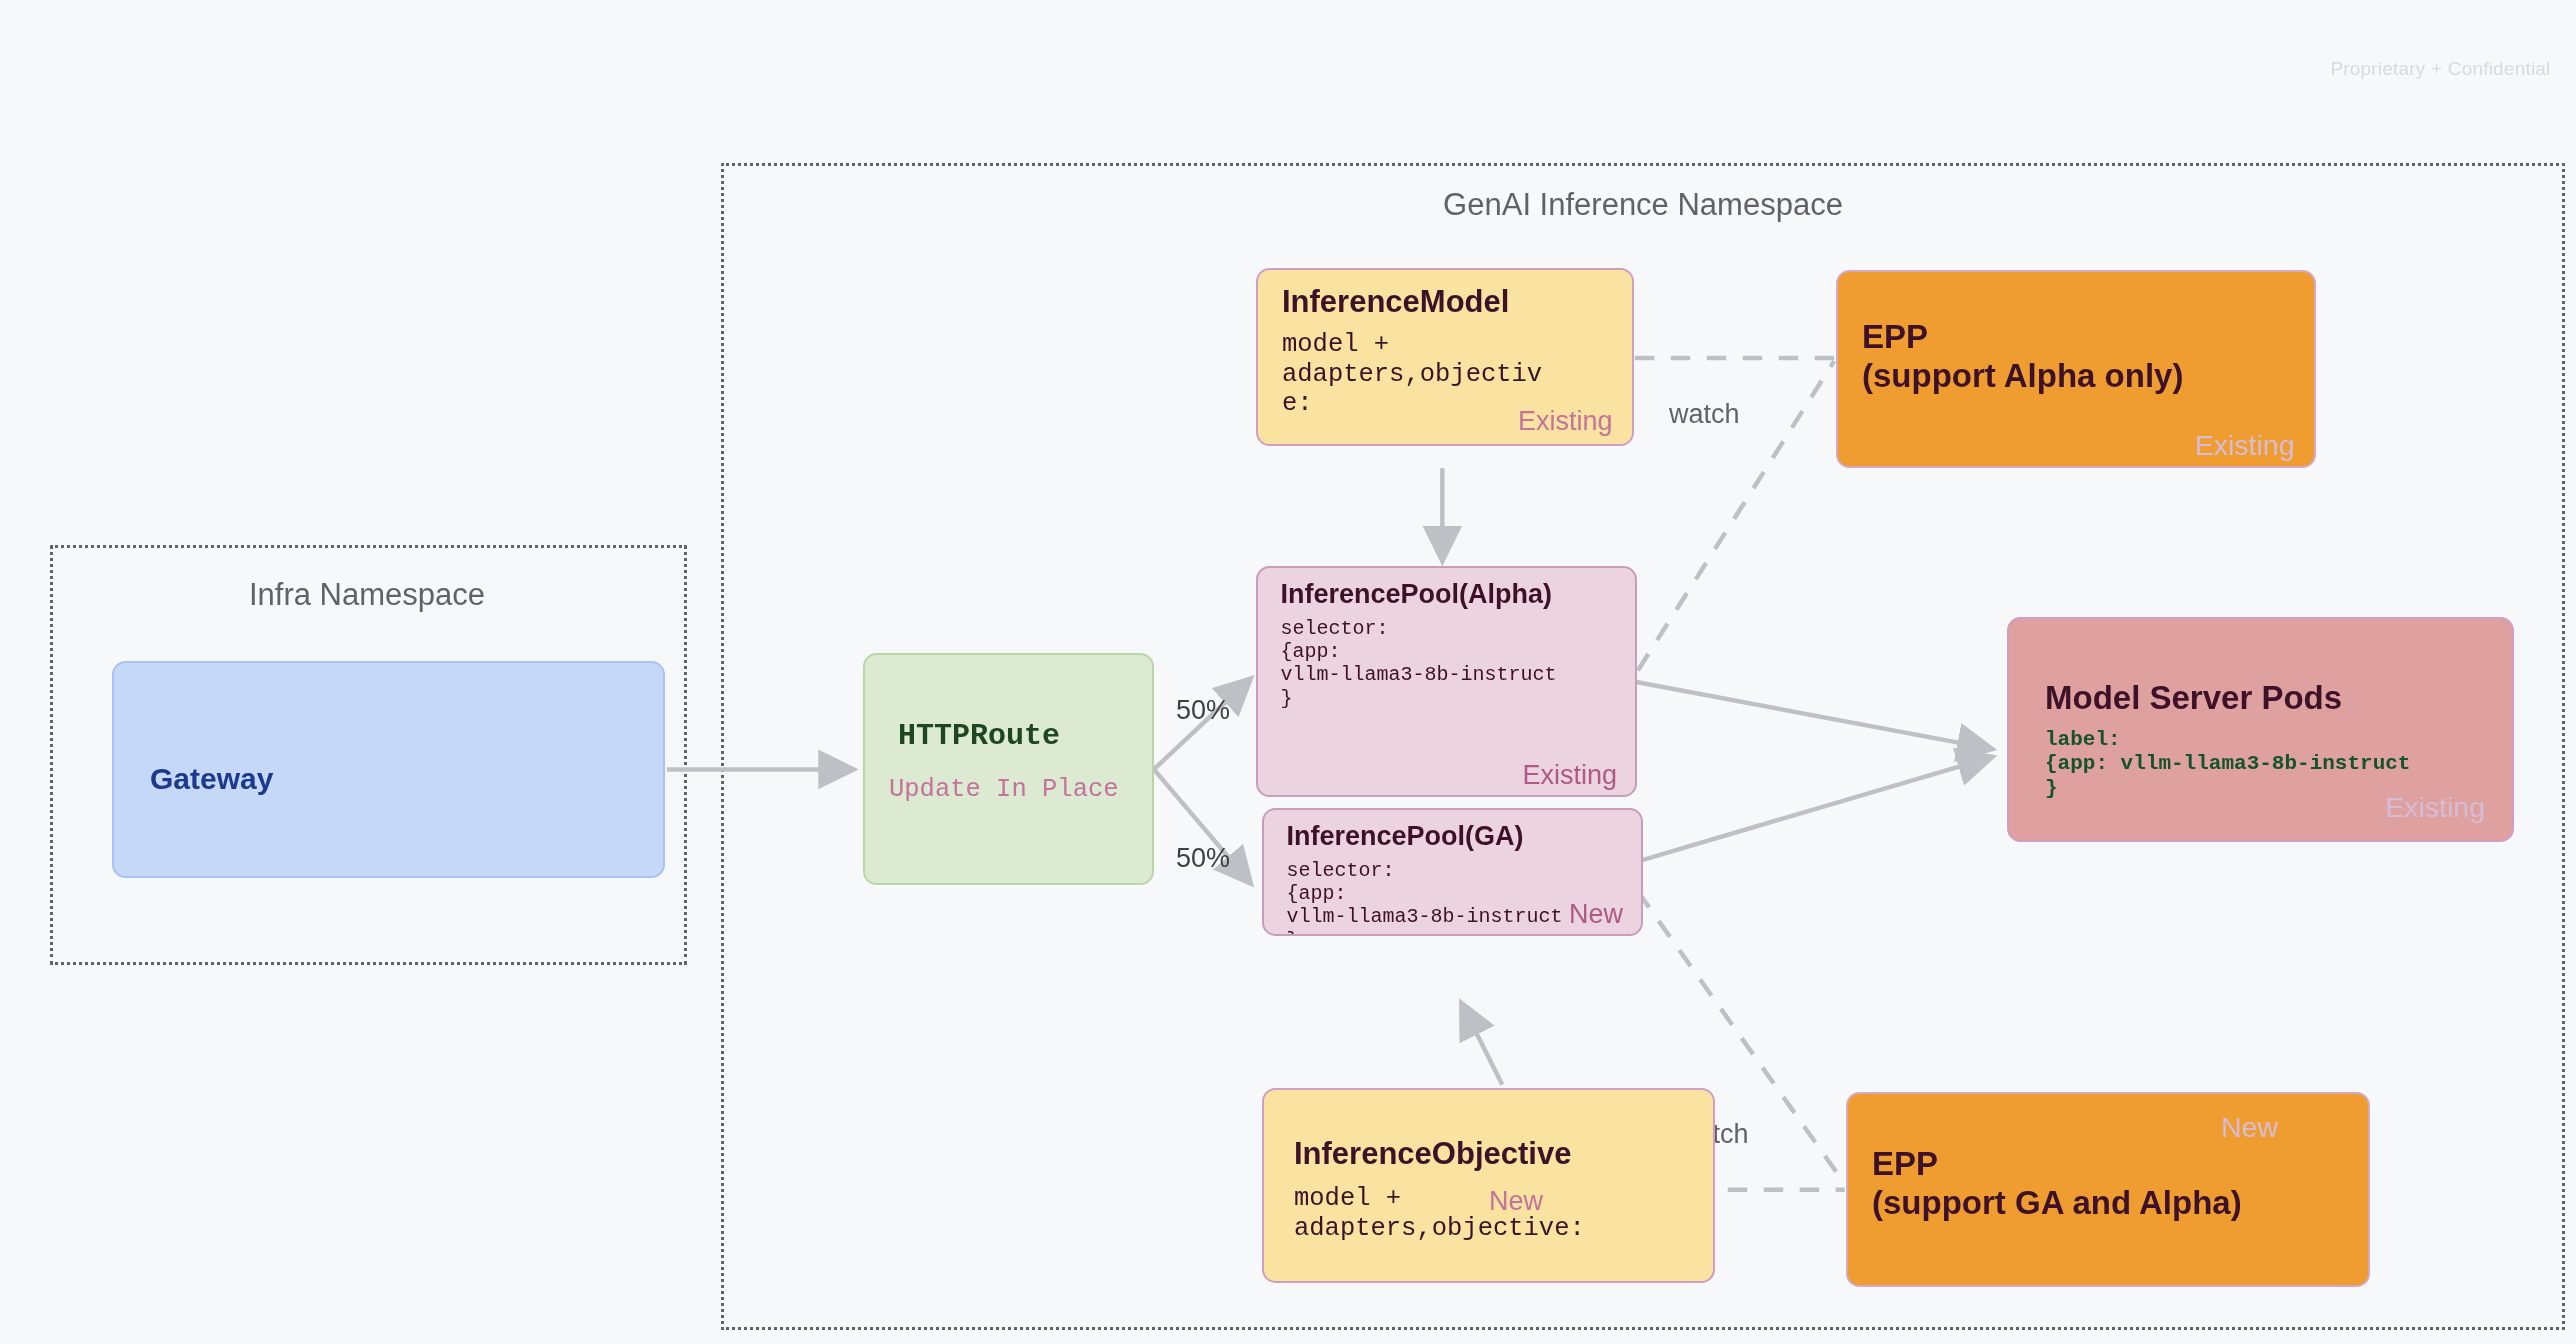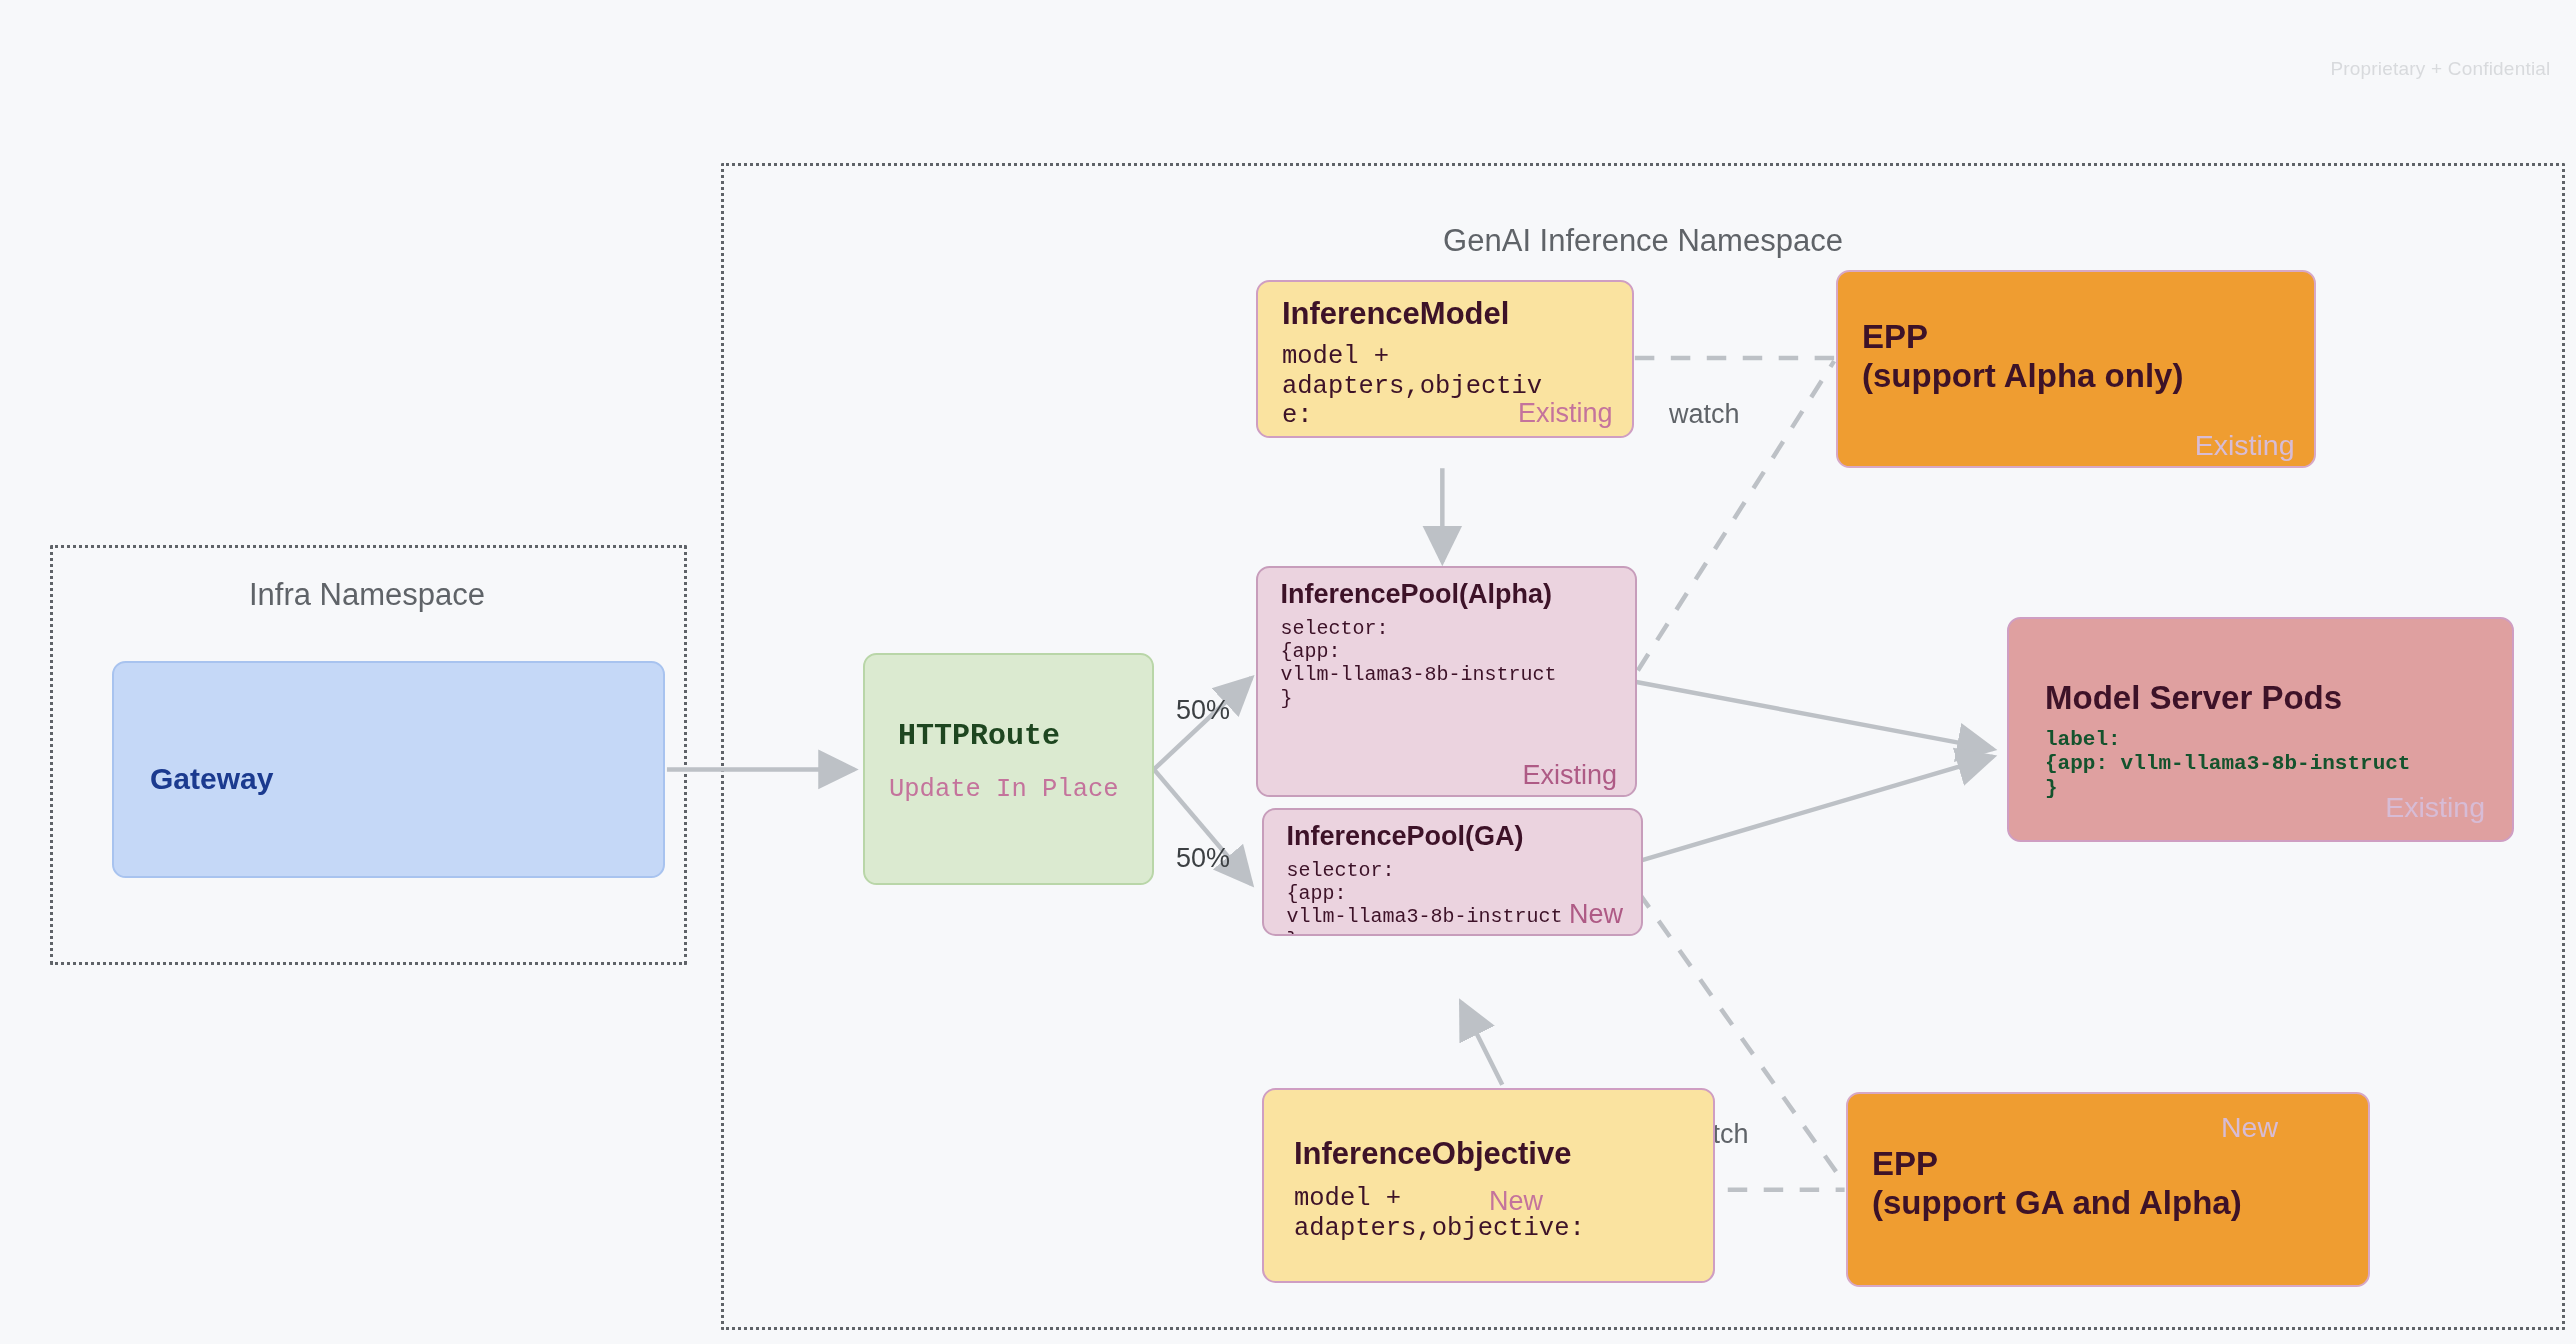--- a/index.html
+++ b/index.html
@@ -104,21 +104,21 @@
 <body>
 
 <div id="stage">
 
   <div class="confidential">Proprietary + Confidential</div>
 
   <div class="ns" style="left:50px;top:545px;width:637px;height:420px;"></div>
   <div class="ns-title" style="left:367px;top:577px;text-align:center;">Infra Namespace</div>
 
   <div class="ns" style="left:721px;top:163px;width:1844px;height:1167px;"></div>
-  <div class="ns-title" style="left:1643px;top:187px;margin-top:36px;">GenAI Inference Namespace</div>
+  <div class="ns-title" style="left:1643px;top:187px;">GenAI Inference Namespace</div>
 
   <svg class="wires" viewBox="0 0 3438 1794">
     <defs>
       <marker id="arrowGray" markerWidth="10" markerHeight="10" refX="8" refY="5" orient="auto" markerUnits="strokeWidth">
         <path d="M0,0.6 L9,5 L0,9.4 z" fill="#bdc1c6"></path>
       </marker>
     </defs>
 
     <line x1="890" y1="1027" x2="1140" y2="1027" stroke="#bdc1c6" stroke-width="6" marker-end="url(#arrowGray)"></line>
 
@@ -150,21 +150,21 @@
 
   <div class="node n-gateway" style="left:112px;top:661px;width:553px;height:217px;">
     <div class="title">Gateway</div>
   </div>
 
   <div class="node n-httproute" style="left:863px;top:653px;width:291px;height:232px;font-family:Liberation Mono, monospace;">
     <div class="title">HTTPRoute</div>
     <div class="badge">Update In Place</div>
   </div>
 
-  <div class="node n-yellow" style="left:1256px;top:268px;width:378px;height:158px;margin-top:12px;">
+  <div class="node n-yellow" style="left:1256px;top:268px;width:378px;height:178px;">
     <div class="title" style="font-size:31px;left:24px;top:13.5px;">InferenceModel</div>
     <div class="body" style="font-size:25.5px;left:24px;top:60px;">model +
 adapters,objectiv
 e:</div>
     <div class="badge" style="font-size:27px;right:19.5px;bottom:7.5px;">Existing</div>
   </div>
 
   <div class="node n-orange" style="left:1836px;top:270px;width:480px;height:198px;">
     <div class="title" style="left:24px;top:46px;">EPP
 (support Alpha only)</div>

